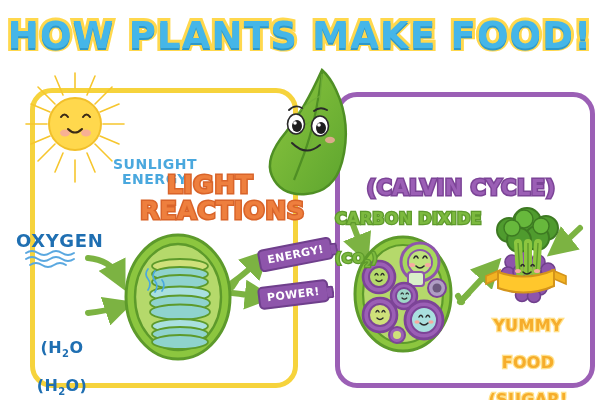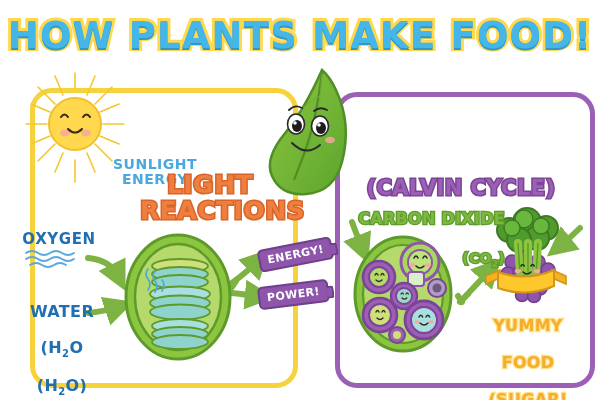--- a/index.html
+++ b/index.html
@@ -34,31 +34,31 @@
 
   .sunlight{left:100px;top:125px;width:110px;text-align:center;
     font-size:14px;color:#4aa8de;letter-spacing:.5px;
     -webkit-text-stroke:2.5px #ffffff;paint-order:stroke fill;margin-top:32px;}
 
   .lightreactions{left:140px;top:172px;width:140px;text-align:center;
     font-size:25px;color:#ee7f3e;letter-spacing:.5px;
     -webkit-text-stroke:3px #d9642a;paint-order:stroke fill;}
 
   .oxygen{left:16px;top:232px;width:86px;text-align:center;
-    font-size:15px;color:#1f6fb2;letter-spacing:.6px;}
+    font-size:18px;color:#1f6fb2;letter-spacing:.6px;}
 
   .water{left:14px;top:285px;width:96px;text-align:center;
     font-size:16px;color:#1f6fb2;letter-spacing:.4px;line-height:1.12;}
   .water sub{font-size:10px;}
 
   .darkreactions{left:345px;top:102px;width:232px;text-align:center;
     font-size:21px;color:#9b5fb5;letter-spacing:.4px;line-height:1.18;
     -webkit-text-stroke:3px #7c4497;paint-order:stroke fill;}
 
-  .carbon{left:335px;top:190px;width:170px;text-align:right;
+  .carbon{left:335px;top:190px;width:170px;text-align:left;
     font-size:16px;color:#7cb93f;letter-spacing:.3px;line-height:1.2;
     -webkit-text-stroke:2.6px #5e9a2c;paint-order:stroke fill;}
   .carbon .co2{font-size:14px;}
   .carbon sub{font-size:9px;}
 
   .yummy{left:468px;top:298px;width:120px;text-align:center;
     font-size:16px;color:#f6ad2b;letter-spacing:.3px;line-height:1.16;
     -webkit-text-stroke:2.6px #ffe08a;paint-order:stroke fill;}
 
   
@@ -296,21 +296,21 @@
 
   <div class="lbl sunlight">SUNLIGHT
 ENERGY</div>
 
   <div class="lbl lightreactions">LIGHT
 REACTIONS</div>
 
   <div class="lbl oxygen">OXYGEN</div>
 
   <div class="lbl water">
-    <span>WATER</span><br>
+    <br>
     <span>(H<sub>2</sub>O</span><br>
     <span>(H<sub>2</sub>O)</span>
   </div>
 
   <div class="tag tag-energy">ENERGY!</div>
   <div class="tag tag-power">POWER!</div>
 
   <div class="lbl darkreactions">
     <br>
     <span>(CALVIN CYCLE)</span>

